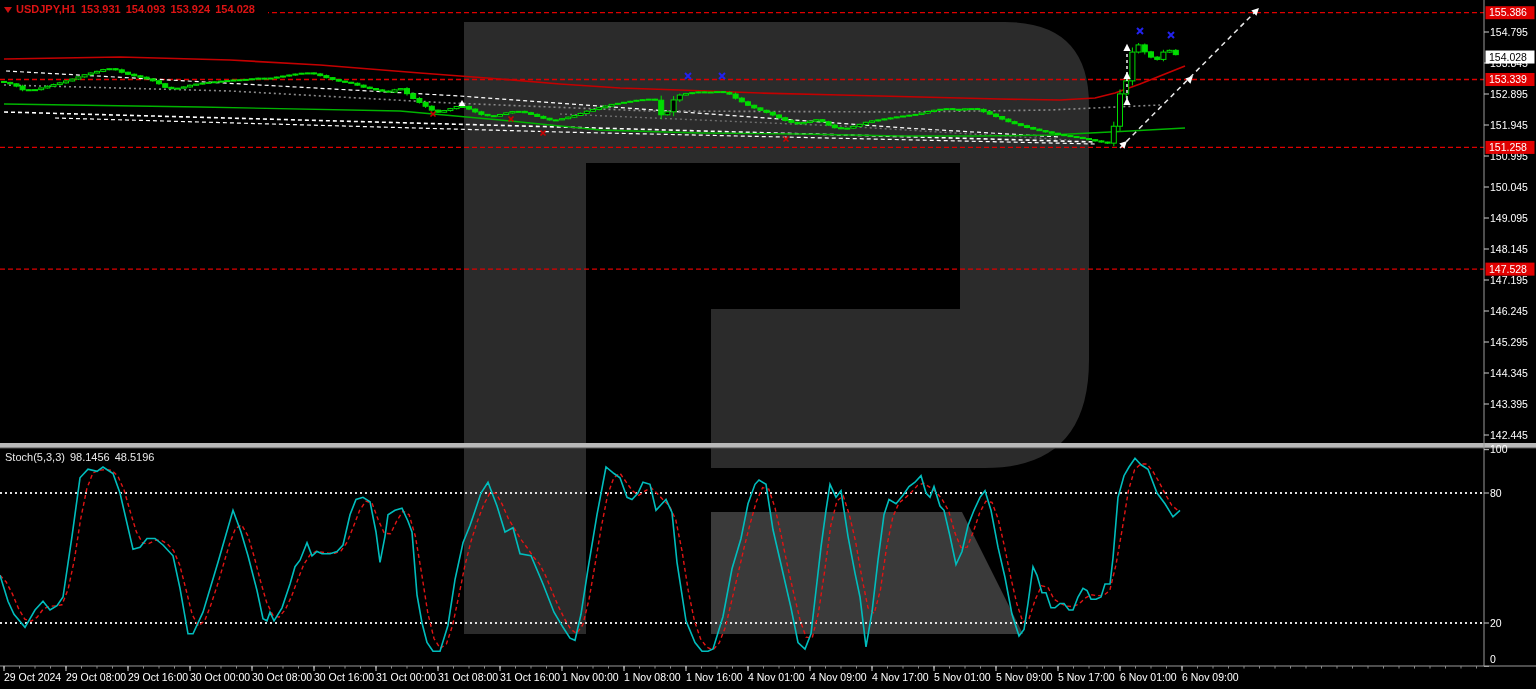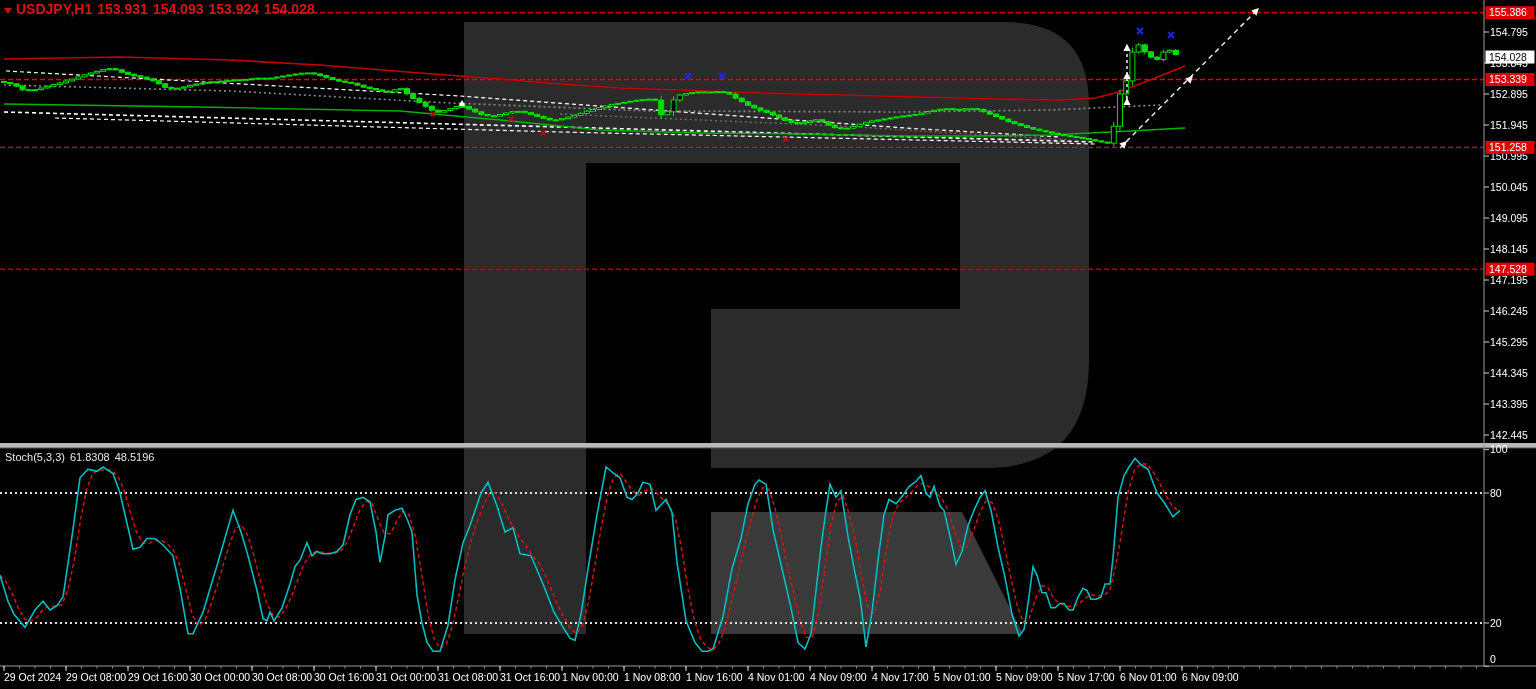--- a/index.html
+++ b/index.html
@@ -1,19 +1,19 @@
 <!DOCTYPE html>
 <html><head>
 <meta charset="utf-8">
 <style>
   html,body{margin:0;padding:0;background:#000;}
   .screen{position:relative;width:1536px;height:689px;background:#000;overflow:hidden;
           font-family:"Liberation Sans",sans-serif;}
   .screen svg{position:absolute;left:0;top:0;}
-  .ohlc{position:absolute;left:4px;top:3px;height:13px;line-height:13px;font-size:14px;
+  .ohlc{position:absolute;left:4px;top:3px;height:13px;line-height:13px;font-size:11px;
         font-weight:bold;color:#dd1414;white-space:nowrap;z-index:5;}
   .ohlc .tri{display:inline-block;width:0;height:0;border-left:4px solid transparent;
         border-right:4px solid transparent;border-top:6px solid #cc1111;margin-right:4px;}
   .ohlc span{margin-right:5px;}
   .stochlabel{position:absolute;left:5px;top:451px;font-size:11px;color:#e8e8e8;z-index:5;
         white-space:nowrap;}
   .stochlabel span{margin-right:5px;margin-top:44px;}
 </style>
 </head>
 <body>
@@ -640,15 +640,15 @@
       <g>
         <rect x="0" y="0" width="268" height="17" fill="#000"></rect>
       </g>
     </svg>
 
   <div class="ohlc">
     <span class="tri"></span><span>USDJPY,H1</span><span>153.931</span><span>154.093</span><span>153.924</span><span>154.028</span>
   </div>
 
   <div class="stochlabel">
-    <span>Stoch(5,3,3)</span><span>61.8308</span><span>48.5196</span>
+    <span>Stoch(5,3,3)</span><span>98.1456</span><span>48.5196</span>
   </div>
 </div>
 
 </body></html>

